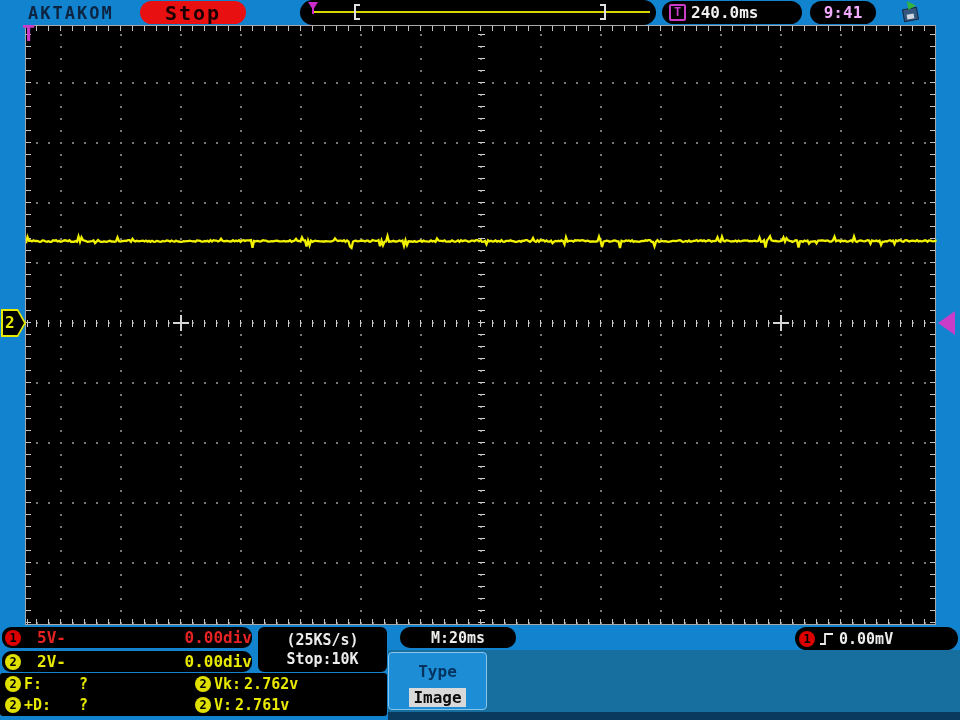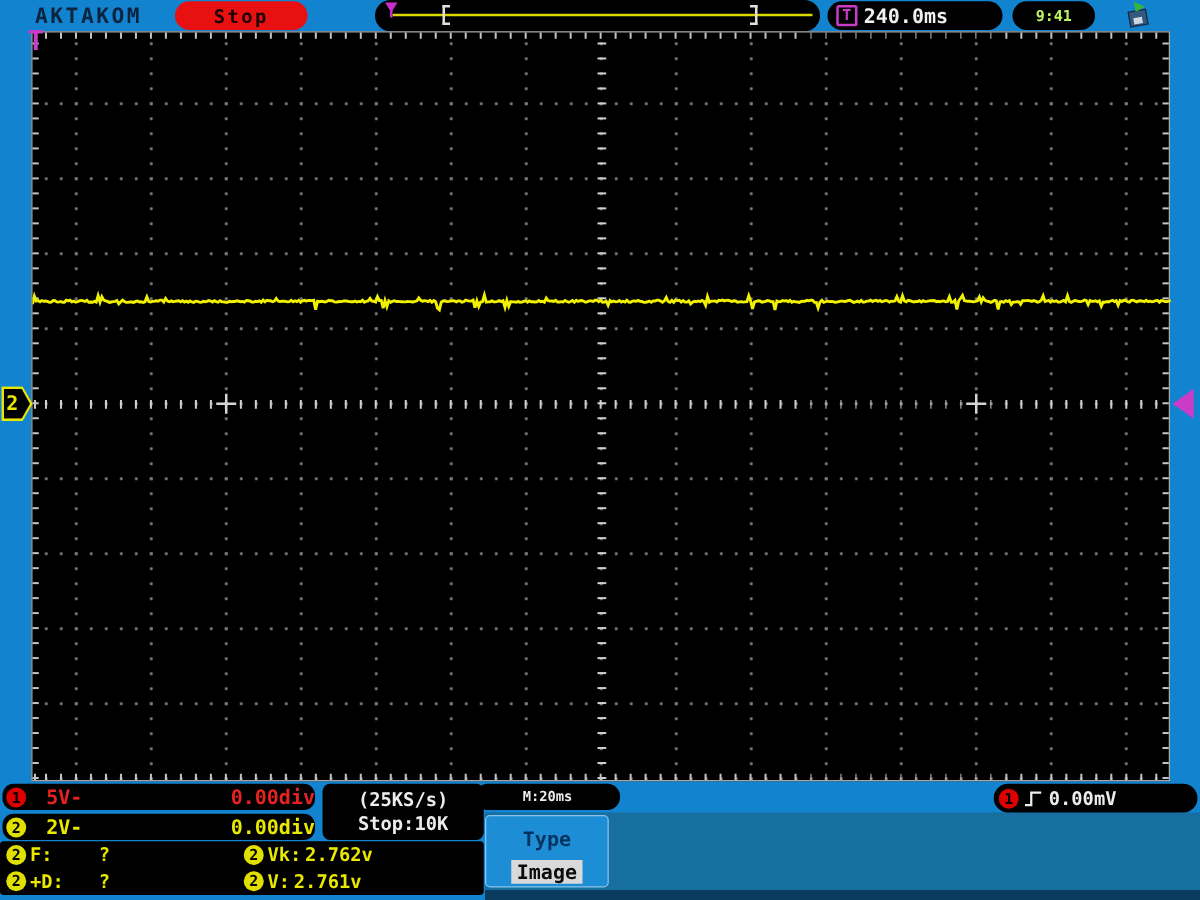--- a/index.html
+++ b/index.html
@@ -11,21 +11,21 @@
     position: relative;
     overflow: hidden;
   }
   .abs { position: absolute; }
 
   
   .brand { left: 28px; top: 3px; font-size: 17px; letter-spacing: 2px; color: #0d2440; text-align: right; }
   .stop-pill {
     left: 140px; top: 1px; width: 106px; height: 23px;
     background: #e81010; border-radius: 12px;
-    color: #1a0000; font-size: 15px; letter-spacing: 2px;
+    color: #1a0000; font-size: 20px; letter-spacing: 2px;
     display: flex; align-items: center; justify-content: center;
   }
   .membar {
     left: 300px; top: 0; width: 356px; height: 25px;
     background: #000; border-radius: 13px;
   }
   .mem-line { left: 14px; top: 11px; width: 336px; height: 2px; background: #d8d800; }
   .mem-pin {
     left: 8px; top: 2px; width: 0; height: 0;
     border-left: 5px solid transparent; border-right: 5px solid transparent;
@@ -42,21 +42,21 @@
     color: #f0f0f0; font-size: 16px;
   }
   .t-icon {
     width: 17px; height: 17px; border: 2px solid #c83cc8; border-radius: 2px;
     color: #c83cc8; font-size: 12px; line-height: 13px; text-align: center;
     flex: 0 0 auto;
   }
   .clock-pill {
     left: 810px; top: 1px; width: 66px; height: 23px;
     background: #000; border-radius: 12px;
-    color: #bef264; font-size: 12px;
+    color: #f0abfc; font-size: 16px;
     display: flex; align-items: center; justify-content: center;
   }
   .usb-icon { left: 899px; top: 3px; width: 24px; height: 21px; }
   .usb-body {
     left: 4px; top: 5px; width: 15px; height: 13px;
     background: #35597e; border: 1px solid #122c48; transform: rotate(-10deg);
   }
   .usb-label { left: 8px; top: 11px; width: 7px; height: 5px; background: #cfd8e2; transform: rotate(-10deg); }
   .usb-arrow {
     left: 6px; top: 0; width: 0; height: 0;
@@ -139,23 +139,23 @@
   }
   .meas-grid {
     left: 0; top: 673px; width: 387px; height: 43px;
     background: #000; border-radius: 3px;
     display: grid; grid-template-columns: 190px 197px; grid-auto-rows: 21px;
     align-items: center; color: #e8e800; font-size: 15px;
   }
   .meas-cell { display: flex; align-items: center; gap: 3px; padding-left: 5px; }
   .meas-cell.wide-gap .mlabel { min-width: 52px; }
   .timebase-pill {
-    left: 380px; top: 627px; width: 116px; height: 21px;
+    left: 400px; top: 627px; width: 116px; height: 21px;
     background: #000; border-radius: 10px;
-    color: #ececec; font-size: 11px;
+    color: #ececec; font-size: 15px;
     display: flex; align-items: center; justify-content: center;
   }
   .menu-strip { left: 388px; top: 650px; width: 572px; height: 62px; background: #166f9f; }
   .menu-btn {
     position: absolute;
     background: #1d8ed5; border: 1px solid #8ac4ea; border-radius: 4px;
     color: #05335f;
   }
   .btn-type { left: 0; top: 2px; width: 99px; height: 58px; font-size: 16px; text-align: center; }
   .btn-type .type-label { display: block; margin-top: 9px; }

